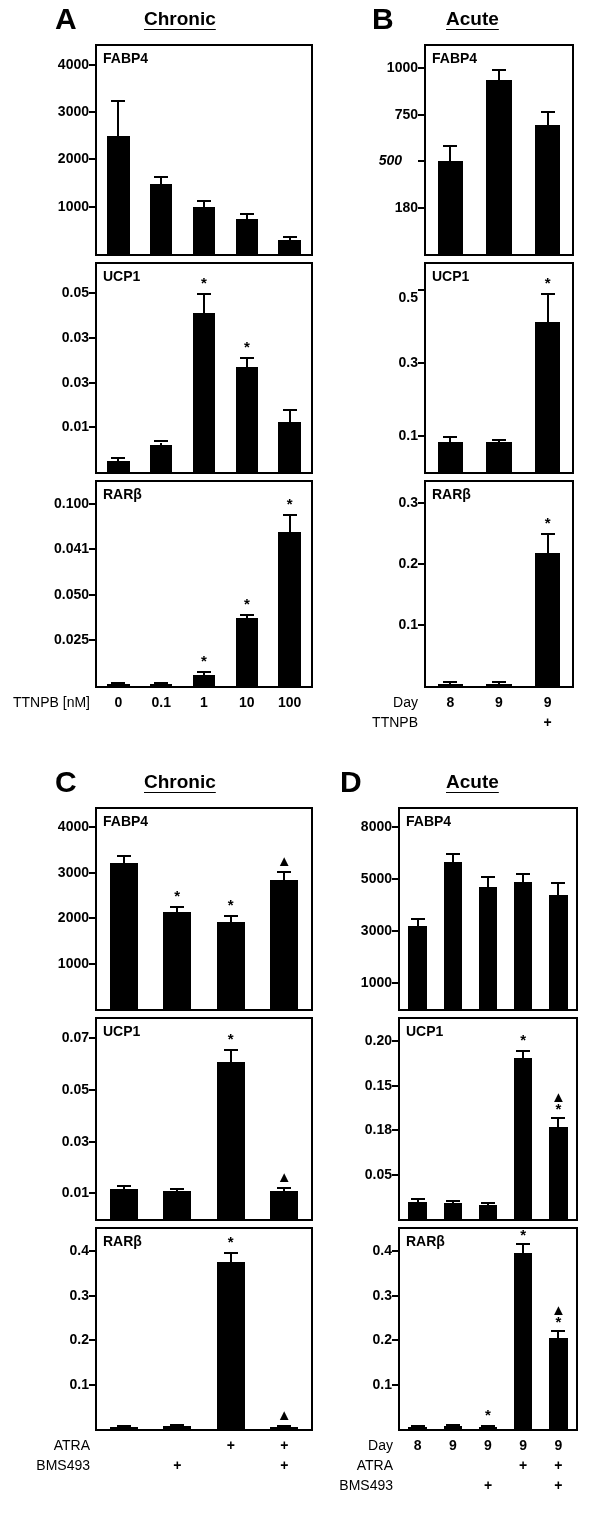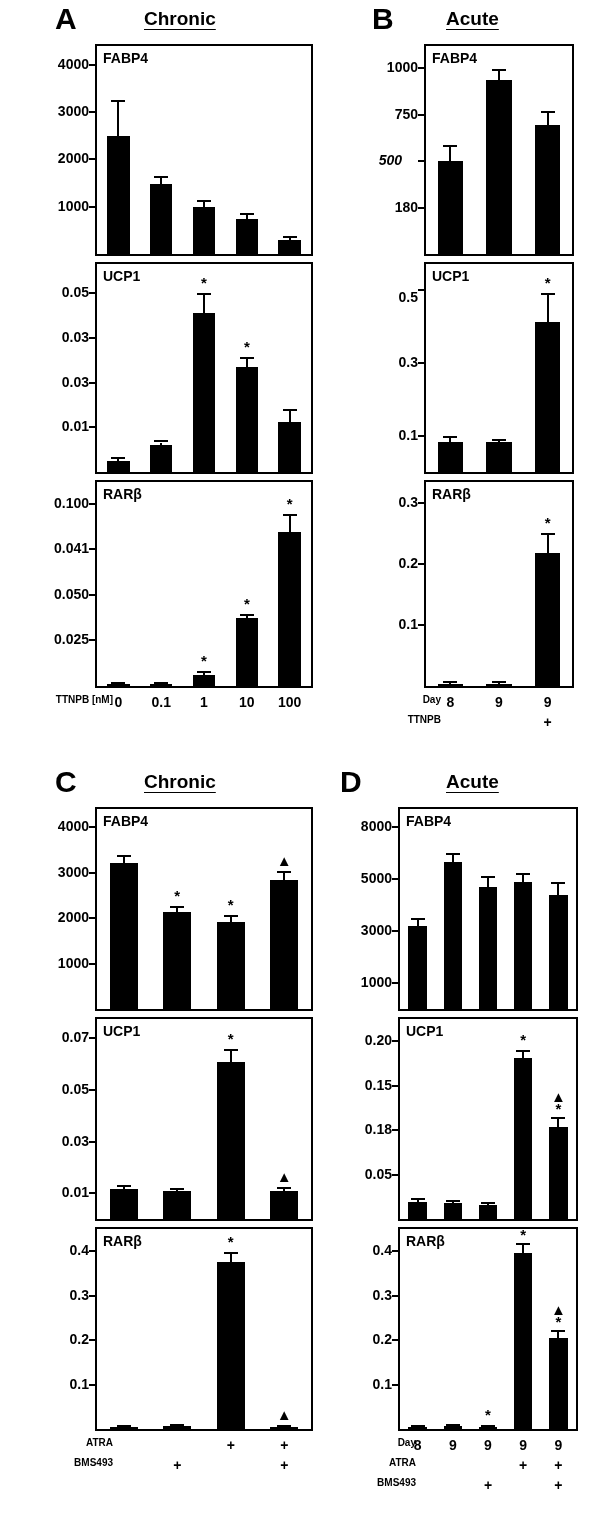--- a/index.html
+++ b/index.html
@@ -9,21 +9,21 @@
   .plot{position:absolute;border:2px solid #000;box-sizing:border-box;background:#fff;}
   .plot-title{position:absolute;left:6px;top:4px;font-size:14px;font-weight:bold;}
   .bars{position:absolute;left:0;right:0;bottom:0;top:0;}
   .bar{position:absolute;bottom:0;background:#000;}
   .err{position:absolute;background:#000;width:2px;}
   .errcap{position:absolute;background:#000;height:2px;}
   .ann{position:absolute;font-size:15px;font-weight:bold;text-align:center;line-height:12px;}
   .ytick{position:absolute;font-size:14px;font-weight:bold;text-align:right;white-space:nowrap;}
   .ytickmark{position:absolute;background:#000;height:2px;width:6px;}
   .xlab{position:absolute;font-size:14px;font-weight:bold;text-align:center;}
-  .rowlab{position:absolute;font-size:10px;font-weight:bold;text-align:right;white-space:nowrap;padding-left:23px;}
+  .rowlab{position:absolute;font-size:14px;font-weight:normal;text-align:right;white-space:nowrap;}
 </style>
 </head>
 <body>
 
 <div class="panel-letter" style="left:55px;top:2px;">A</div>
 <div class="panel-header" style="left:144px;top:8px;">Chronic</div>
 
 <div class="plot" style="left:95px;top:44px;width:218px;height:212px;">
   <div class="plot-title">FABP4</div>
   <div class="bars" id="bars-A-FABP4">

